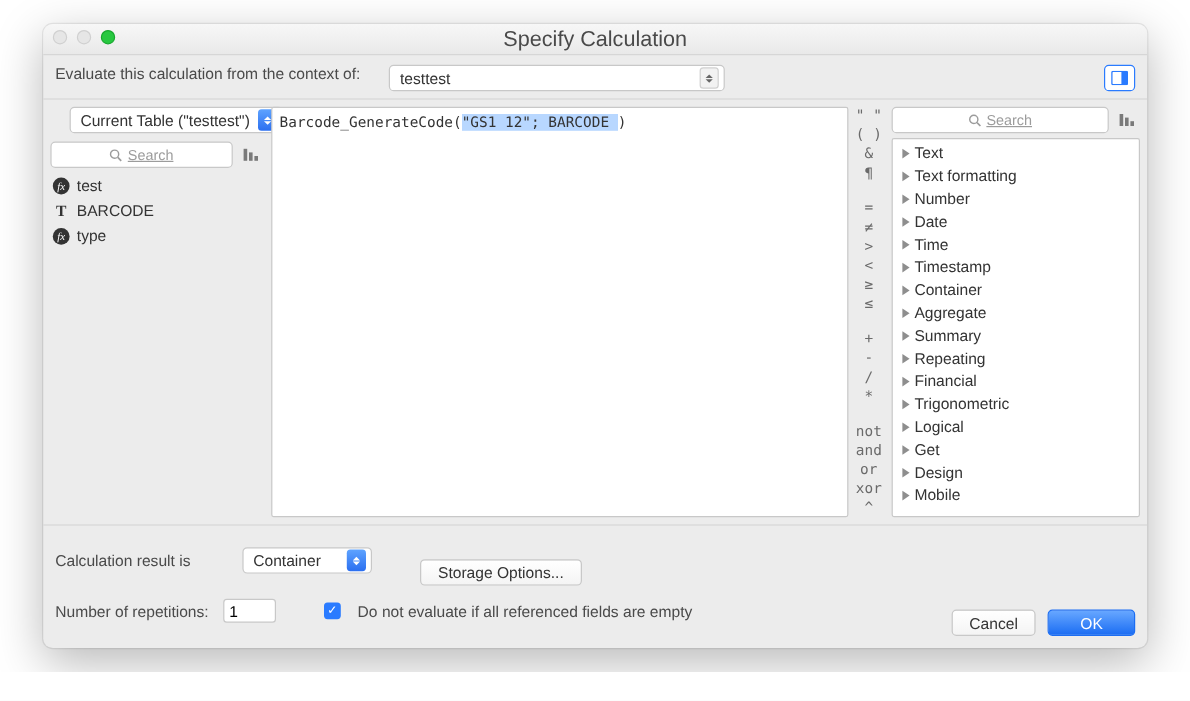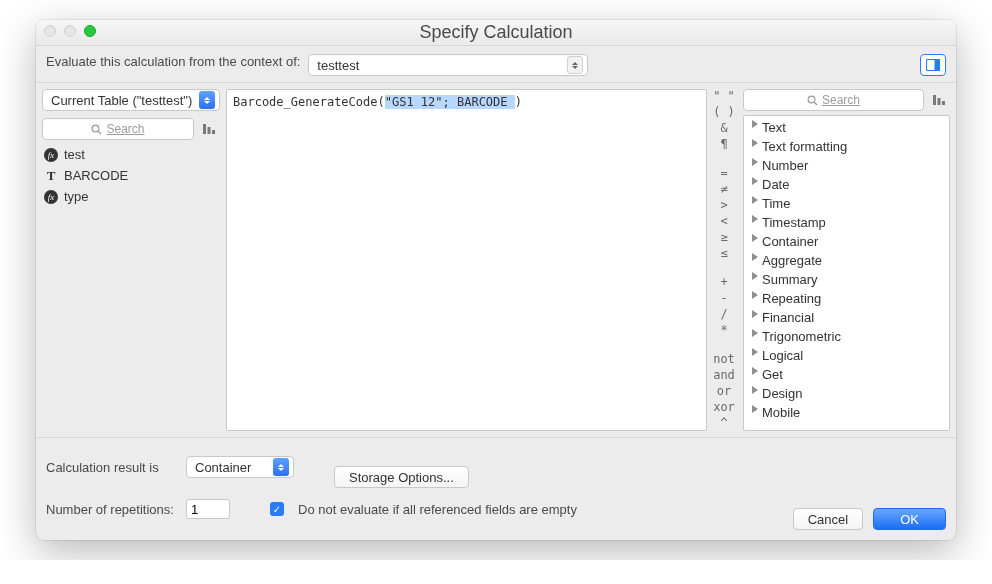--- a/index.html
+++ b/index.html
@@ -58,20 +58,21 @@
     height:22px;
     background:#fff;
     border:1px solid #c8c8c8;
     border-radius:4px;
     display:flex;
     align-items:center;
     padding:0 4px 0 8px;
     font-size:13px;
     color:#333;
     position:relative;
+    margin-left:16px;
   }
   .mac-select .arrows {
     width:16px;height:18px;border-radius:3px;
     background:linear-gradient(#5ea3ff,#2b6ff0);
     margin-left:6px;
     display:flex;flex-direction:column;align-items:center;justify-content:center;
     gap:1px;
   }
   .mac-select.grey .arrows{
     background:#f2f2f2;border:1px solid #d0d0d0;
@@ -138,21 +139,21 @@
   .ops-gap{height:8px;}
   .right-pane{
     width:215px;display:flex;flex-direction:column;padding:6px 6px 6px 2px;gap:4px;
     min-height:0;
   }
   .func-list{
     flex:1;background:#fff;border:1px solid #c8c8c8;border-radius:2px;overflow:auto;
     padding:2px 0;
   }
   .func-item{
-    display:flex;gap:4px;padding:2px 8px;color:#333;font-size:13px;
+    display:flex;align-items:center;gap:4px;padding:2px 8px;color:#333;font-size:13px;
   }
   .tri{
     width:0;height:0;border-top:4px solid transparent;border-bottom:4px solid transparent;
     border-left:6px solid #8e8e8e;
   }
   .bottom{
     padding:8px 10px 10px 10px;display:flex;flex-direction:column;
   }
   .row{display:flex;align-items:center;gap:10px;}
   .mac-button{

